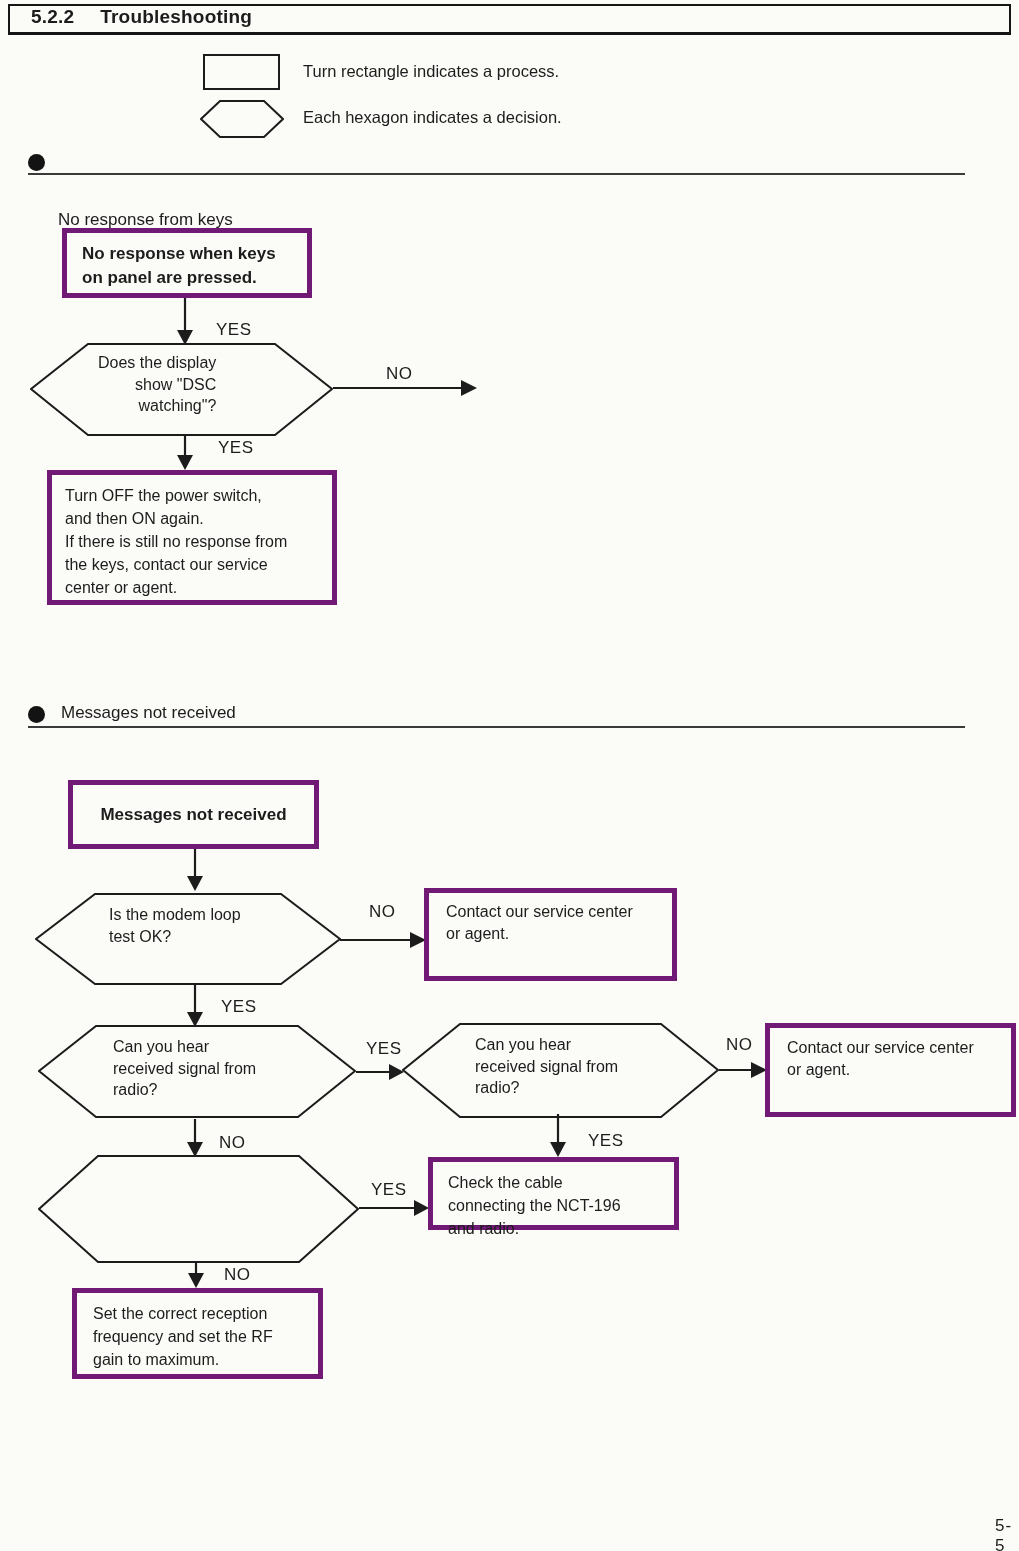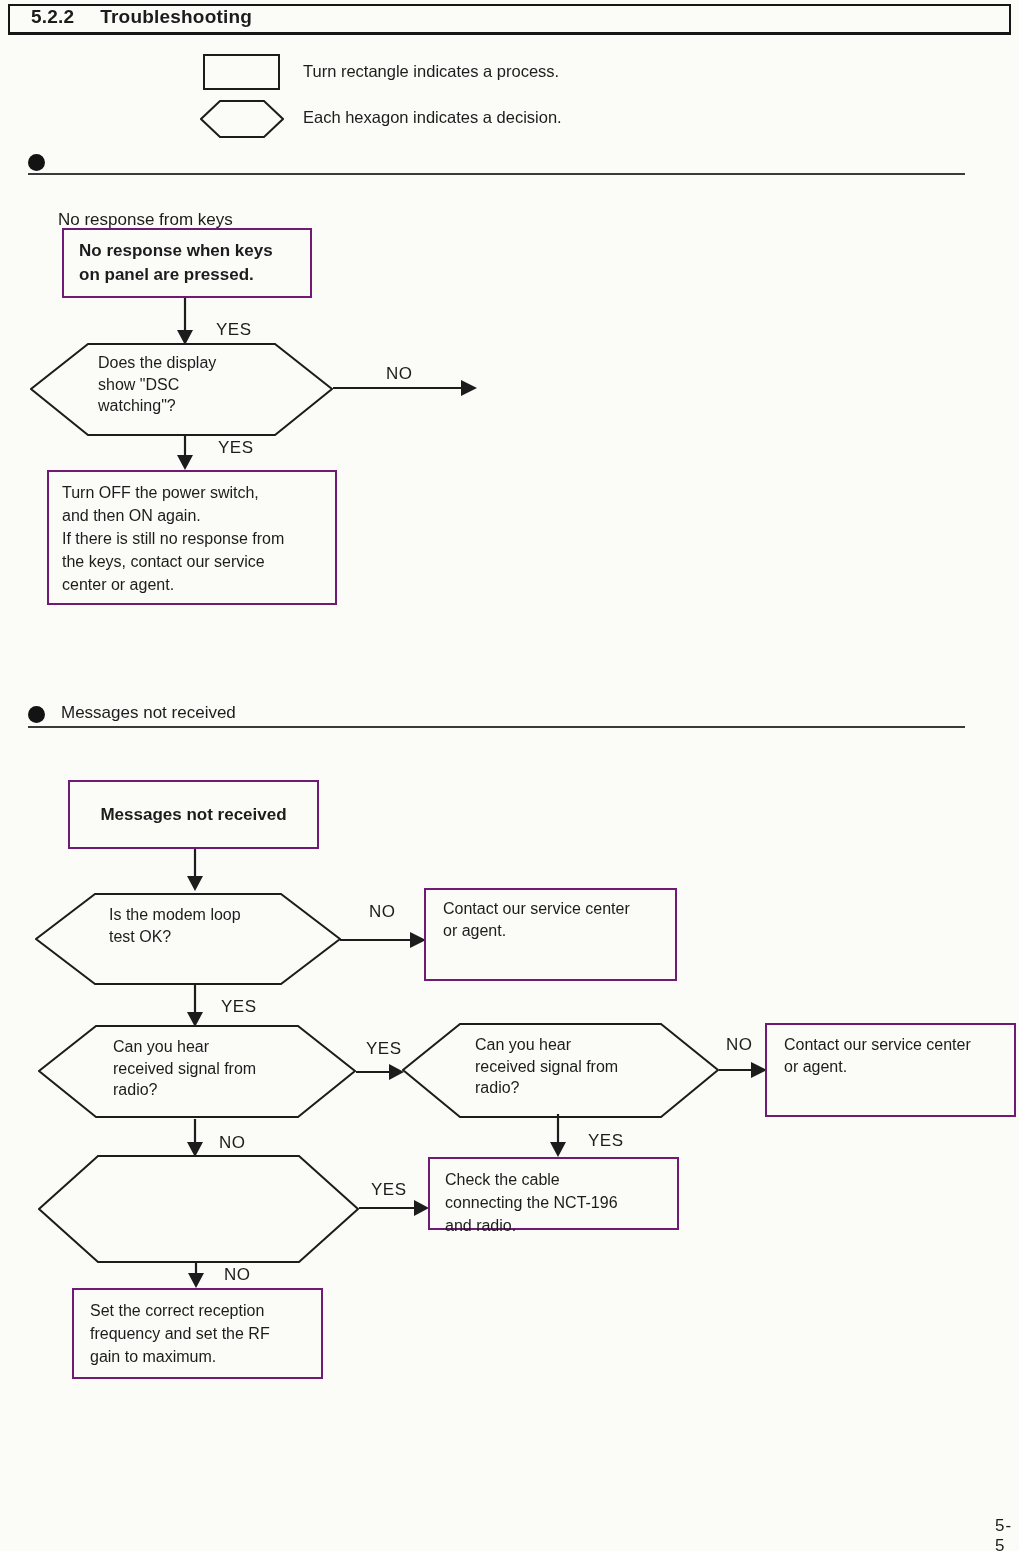--- a/index.html
+++ b/index.html
@@ -23,21 +23,21 @@
   
   .legend-rect { left:203px; top:54px; width:77px; height:36px; border:2px solid #1c1c1c; }
   .legend-text { font-size:16.5px; }
 
   
   .bullet { width:17px; height:17px; border-radius:50%; background:#131313; }
   .sect-title { font-size:17px; }
   .sect-rule { height:0; border-top:2.5px solid #3a3a3a; }
 
   
-  .pbox { border:2px solid #701a75; font-size:16px; line-height:22px; }
+  .pbox { border:5px solid #701a75; font-size:16px; line-height:22px; }
   .startbox { font-weight:bold; font-size:17px; line-height:24px; }
   .hex { }
   .hex svg { display:block; }
   .hex-text { position:absolute; font-size:16px; line-height:21.5px; white-space:pre-line; }
   .lbl { font-size:17px; letter-spacing:.5px; }
 
   .connectors { left:0; top:0; pointer-events:none; }
   .page-num { font-size:17px; letter-spacing:1px; }
 </style>
 </head>
@@ -92,21 +92,21 @@
 
   <div class="abs bullet" style="left:28px; top:154px;"></div>
   <div class="abs sect-title" style="left:58px; top:162px;margin-top:48px;">No response from keys</div>
   <div class="abs sect-rule" style="left:28px; top:173px; width:937px;"></div>
 
   <div class="abs pbox startbox pre" style="left:62px; top:228px; width:250px; height:70px; padding:9px 0 0 15px;">No response when keys
 on panel are pressed.</div>
 
   <div class="abs lbl" style="left:216px; top:320px;">YES</div>
 
-  <div class="abs hex" style="left:30px; top:343px;">
+  <div class="abs hex" style="left:30px; top:343px;text-align:right;">
     <svg width="303" height="93">
         <polygon points="58,1 245,1 302,46 245,92 58,92 1,46" fill="none" stroke="#1c1c1c" stroke-width="2"></polygon>
       </svg>
     <div class="hex-text" style="left:68px; top:9px;">Does the display
 show "DSC
 watching"?</div>
   </div>
 
   <div class="abs lbl" style="left:386px; top:364px;">NO</div>
 

